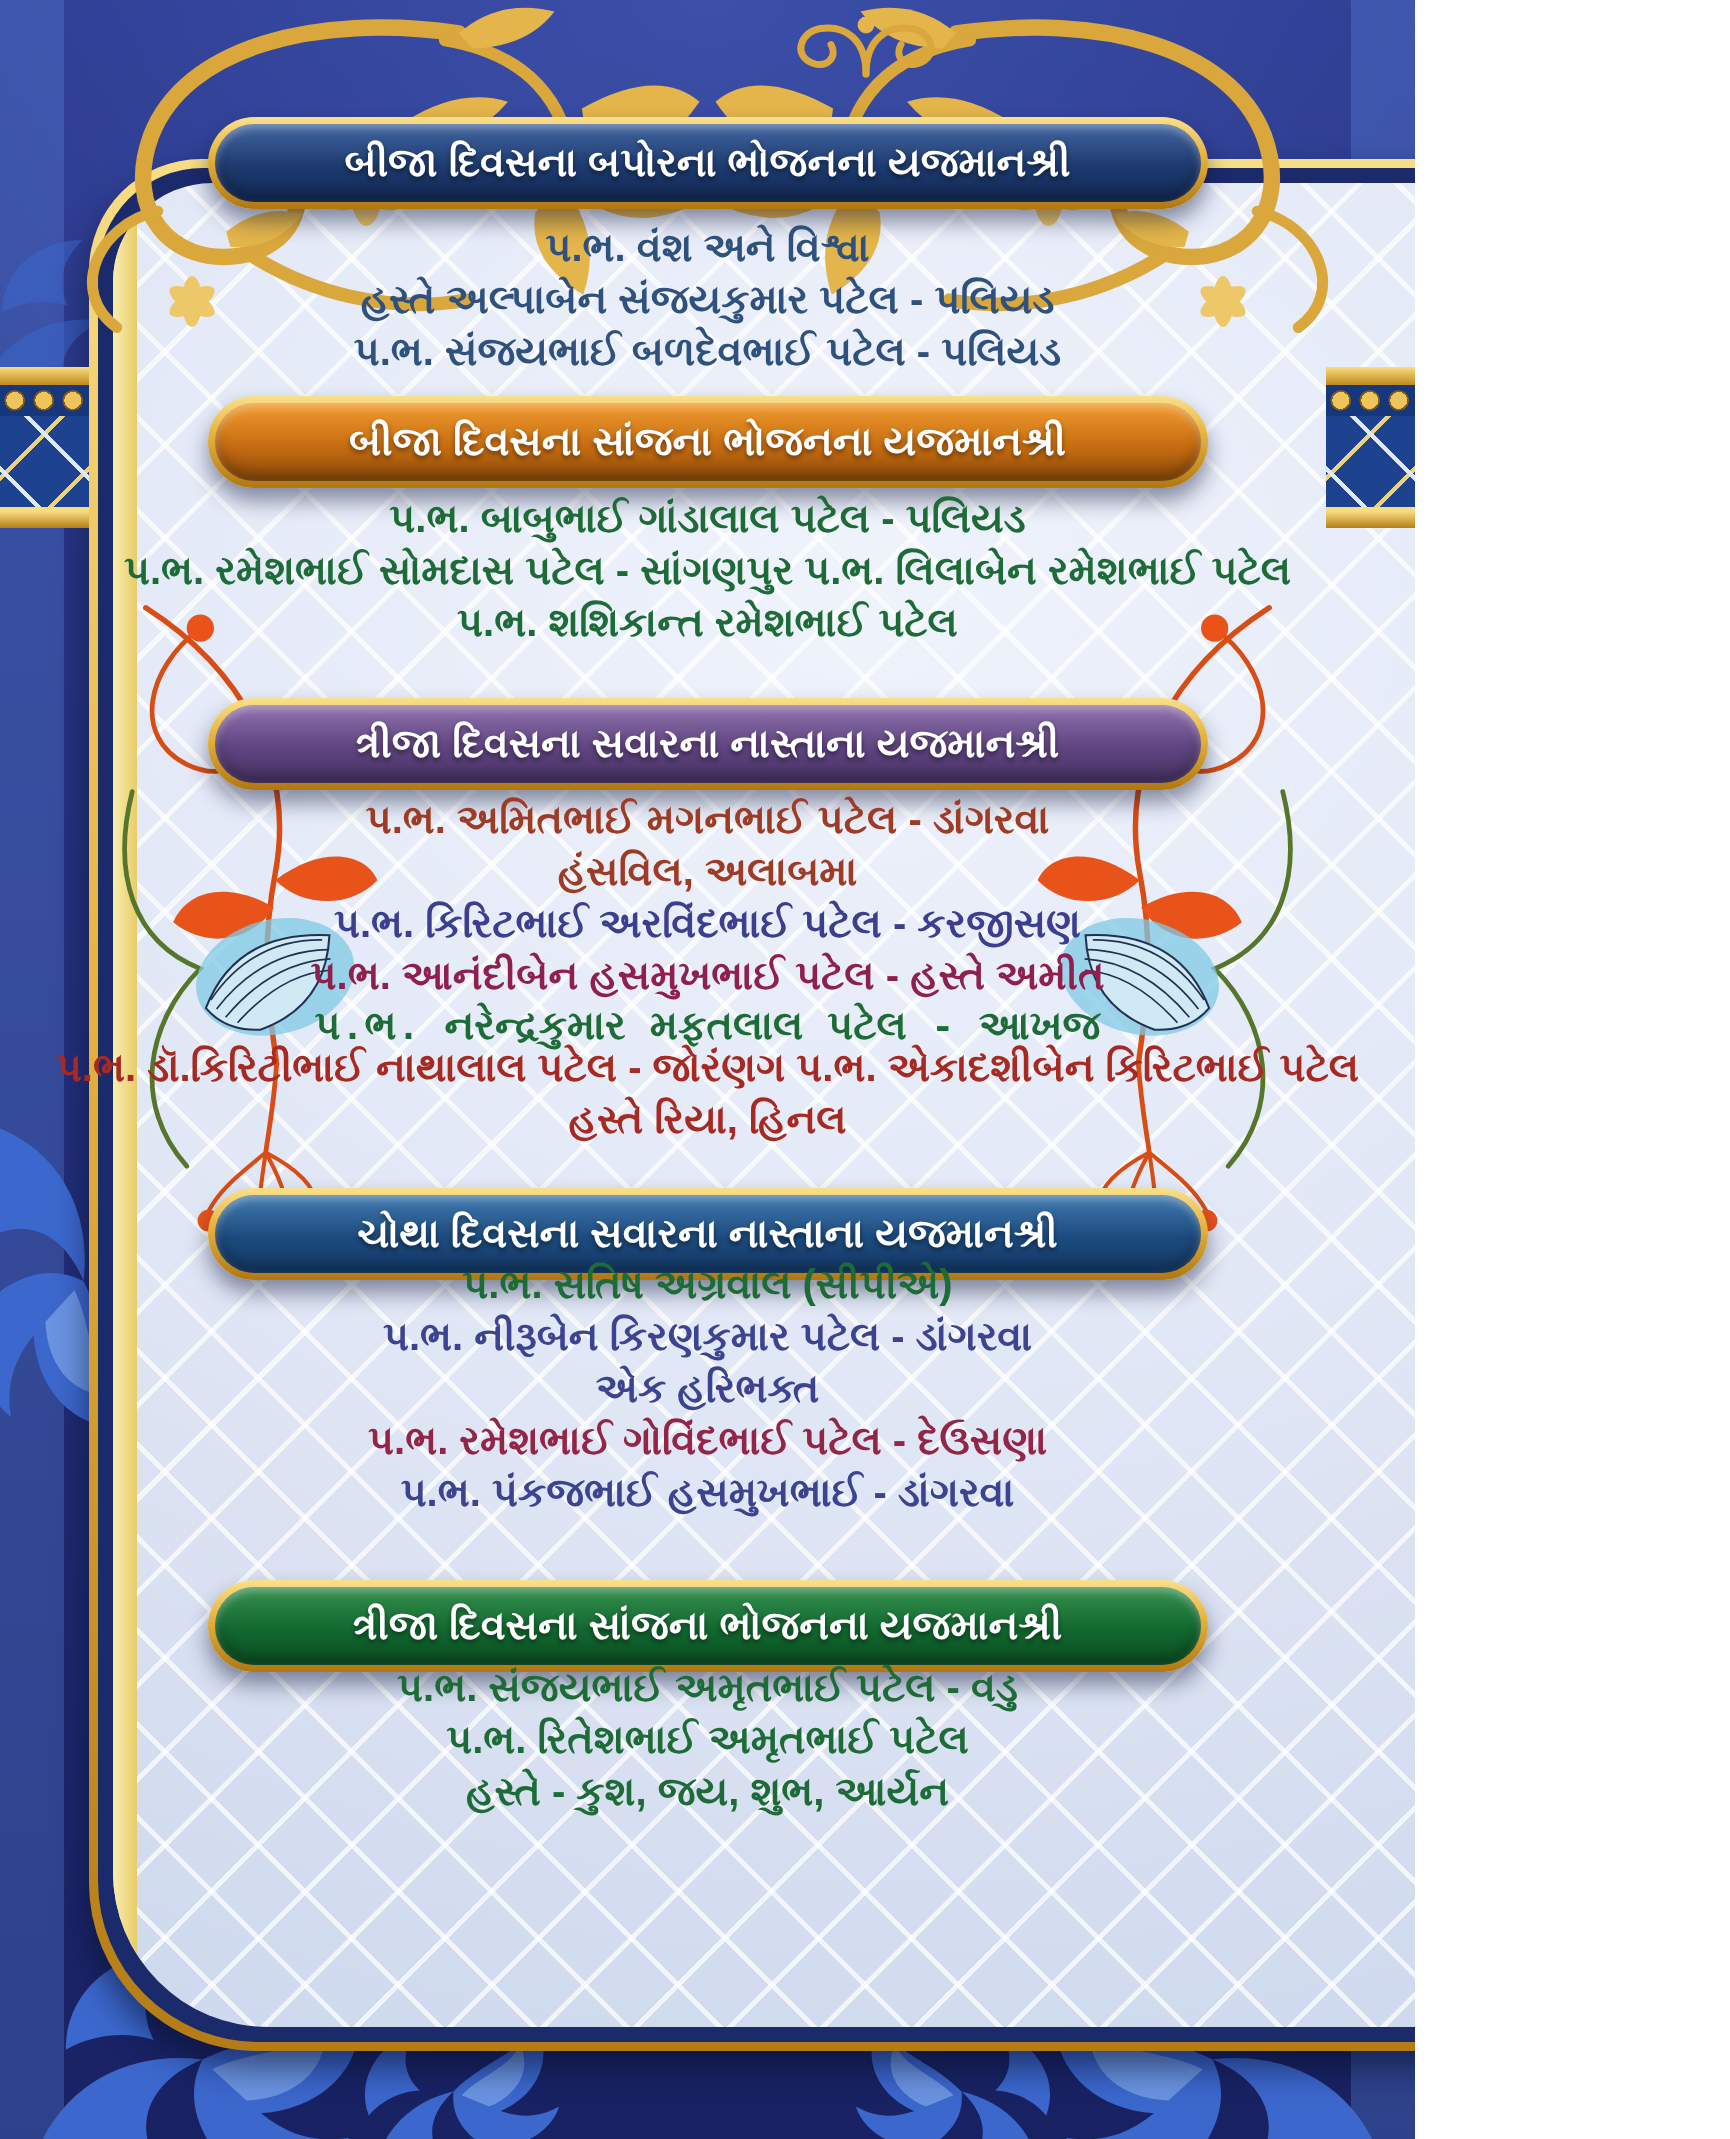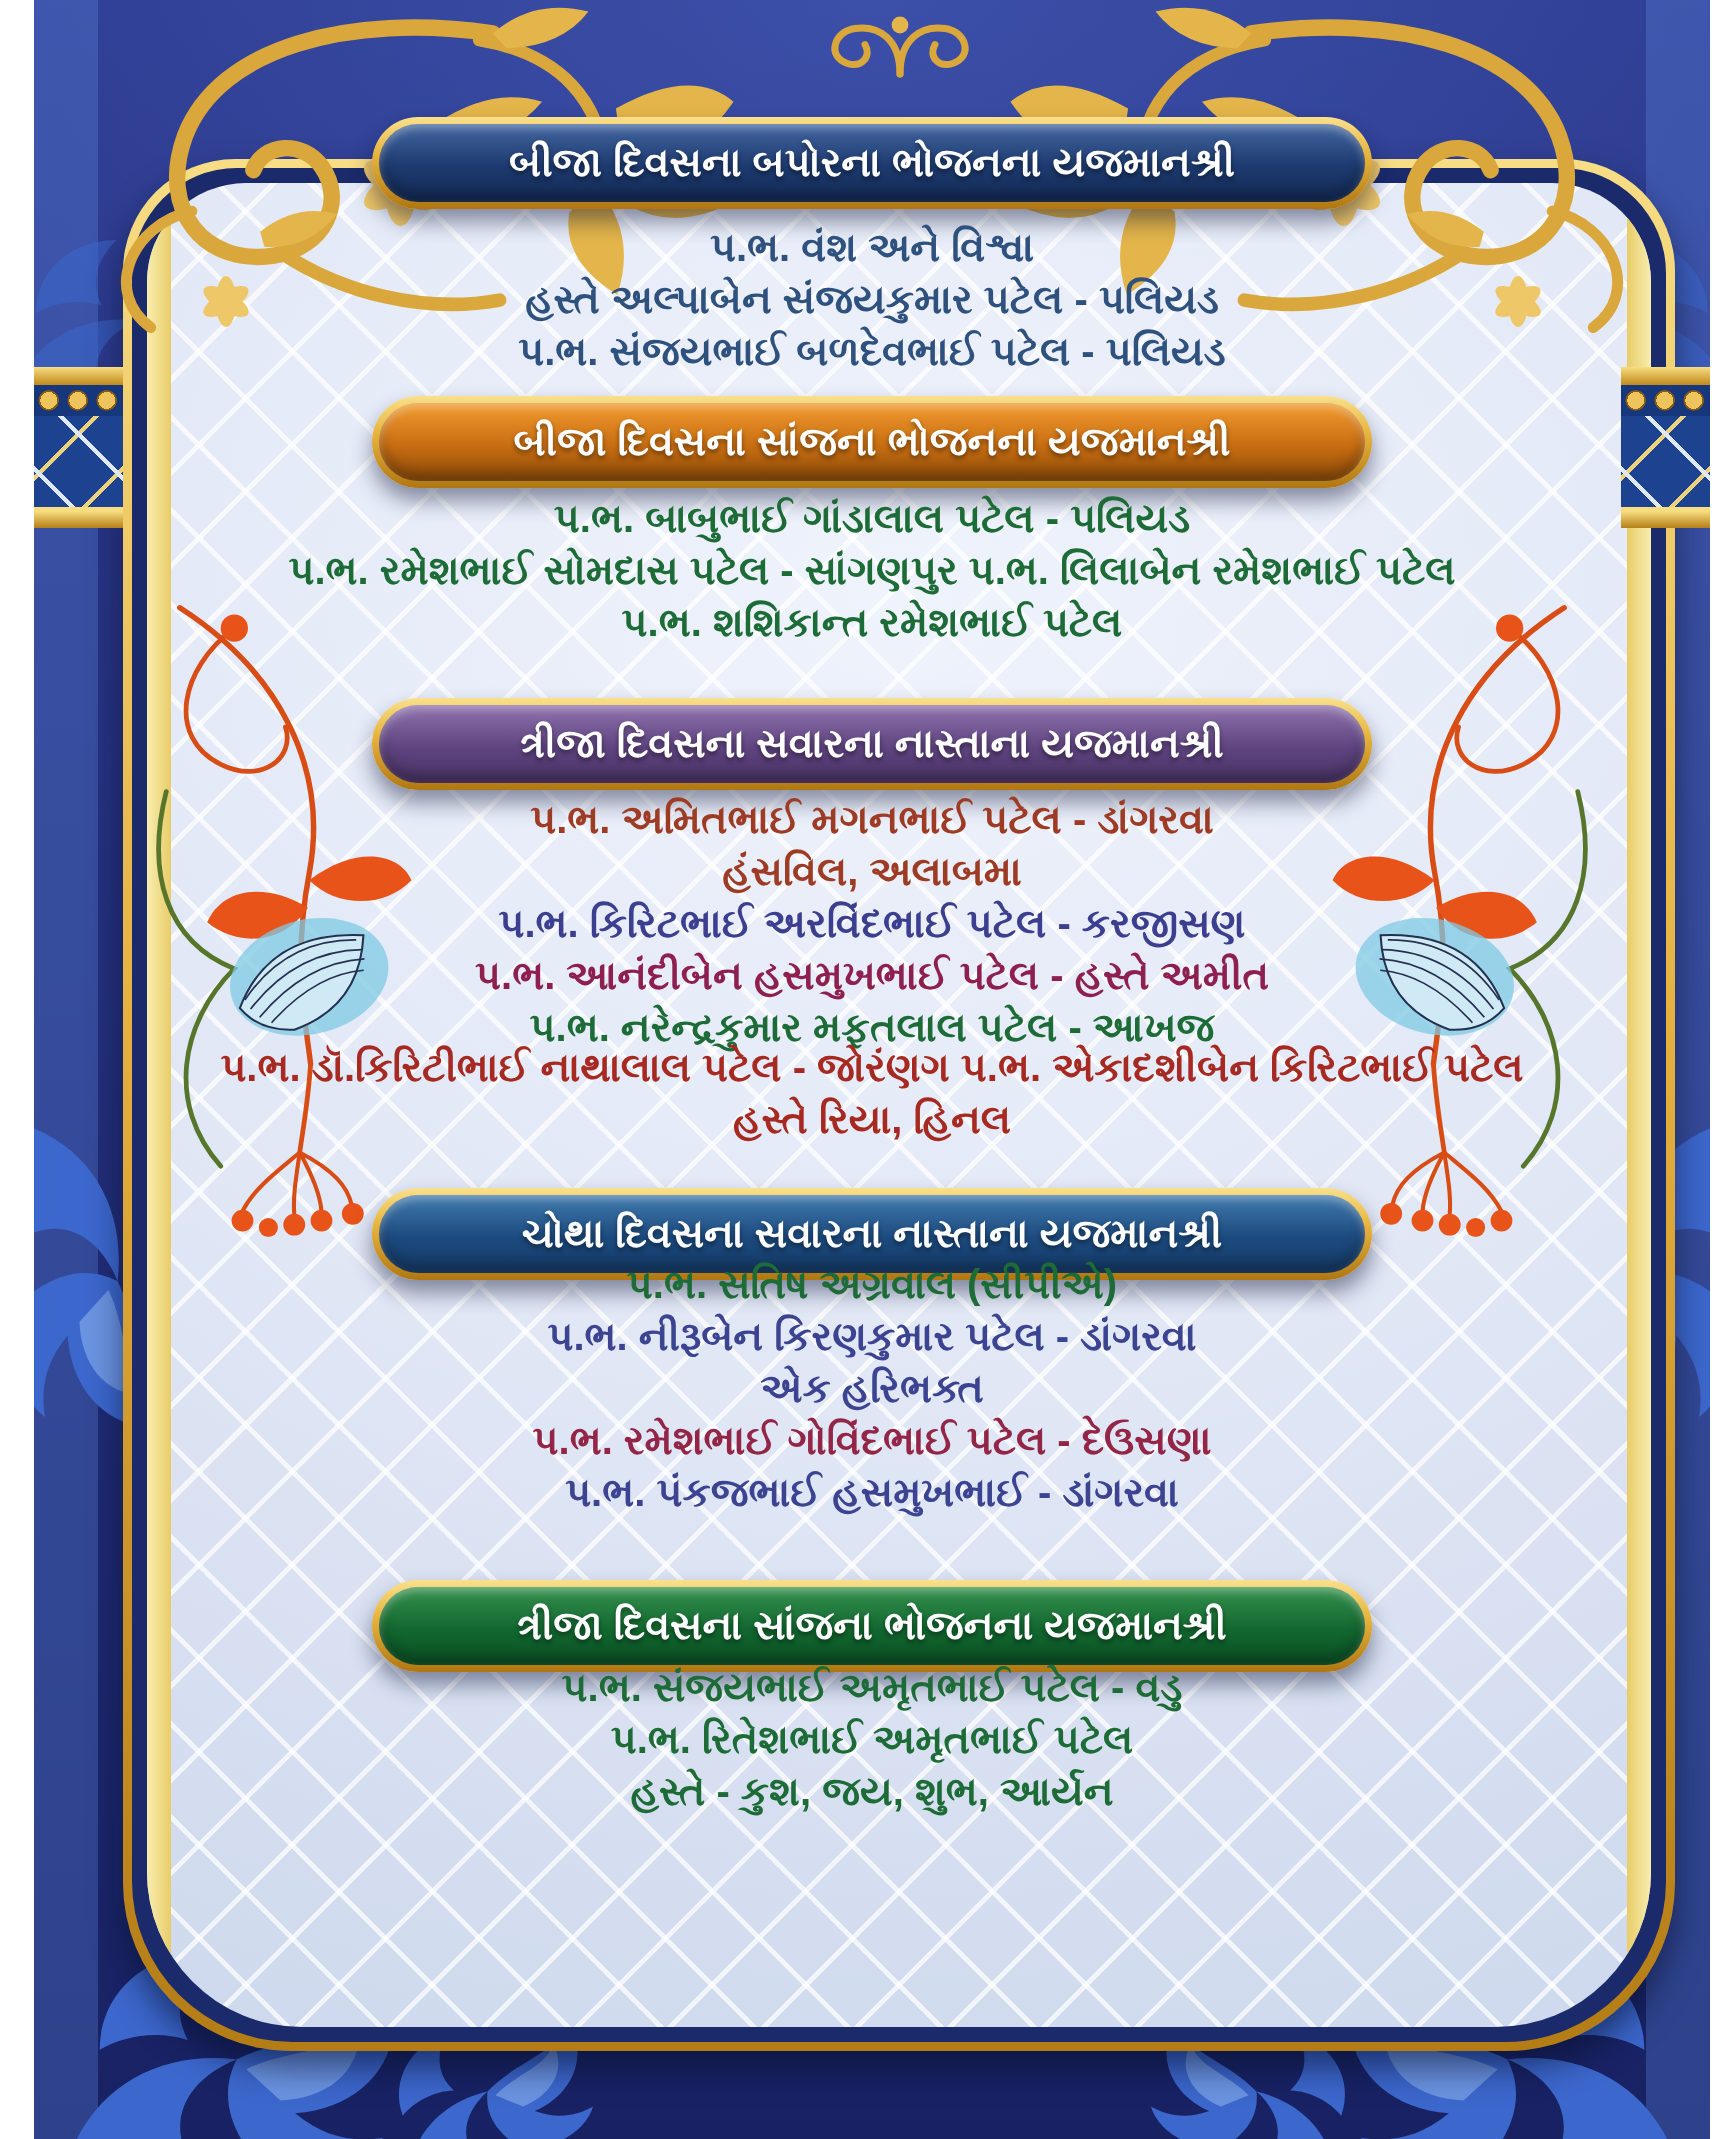--- a/index.html
+++ b/index.html
@@ -1,20 +1,20 @@
 <!DOCTYPE html>
 <html style="font-size:11.2px"><head>
 <meta charset="utf-8">
 <style>
   html,body{margin:0;padding:0;}
   body{width:1731px;height:2140px;font-family:"Liberation Sans","DejaVu Sans",sans-serif;}
-  .poster{position:relative;width:1676px;height:2140px;overflow:hidden;
+  .poster{position:relative;width:1415px;height:2140px;overflow:hidden;
     background:
       radial-gradient(120% 60% at 50% 0%, rgba(90,120,220,.35) 0%, rgba(0,0,0,0) 55%),
-      linear-gradient(180deg,#2c3a8e 0%, #24307c 45%, #182263 100%); margin-left: 34px;}
+      linear-gradient(180deg,#2c3a8e 0%, #24307c 45%, #182263 100%);}
   .poster::before{content:'';position:absolute;inset:0;z-index:0;
     background:linear-gradient(90deg, rgba(96,140,230,.30) 0 64px, rgba(0,0,0,0) 64px calc(100% - 64px), rgba(96,140,230,.30) calc(100% - 64px));}
 
   
   .panel{position:absolute;left:89px;top:159px;width:1552px;height:1892px;z-index:2;
     background:linear-gradient(180deg,#f7dd85 0%, #e5b240 45%, #b47c15 100%);
     border-radius:112px 112px 168px 168px;
     box-shadow:0 17px 32px rgba(5,12,40,.55);}
   .panel-line{position:absolute;inset:9px;background:#1b2a6b;border-radius:105px 105px 161px 161px;}
   .panel-inner{position:absolute;inset:14.7px;border-radius:99px 99px 155px 155px;overflow:hidden;
@@ -235,21 +235,21 @@
         <div class="pill">
           <div class="pill-core" style="background: linear-gradient(rgb(143, 114, 173) 0%, rgb(95, 68, 128) 55%, rgb(74, 51, 102) 100%);">
             <h2 class="pill-text">ત્રીજા દિવસના સવારના નાસ્તાના યજમાનશ્રી</h2>
           </div>
         </div>
         <div class="lines">
           <div class="line" style="color: rgb(158, 59, 36);">પ.ભ. અમિતભાઈ મગનભાઈ પટેલ - ડાંગરવા</div>
           <div class="line" style="color: rgb(158, 59, 36);">હંસવિલ, અલાબમા</div>
           <div class="line" style="color: rgb(60, 63, 143);">પ.ભ. કિરિટભાઈ અરવિંદભાઈ પટેલ - કરજીસણ</div>
           <div class="line" style="color: rgb(142, 32, 80);">પ.ભ. આનંદીબેન હસમુખભાઈ પટેલ - હસ્તે અમીત</div>
-          <div class="line" style="color: rgb(29, 107, 54);">પ.ભ. નરેન્દ્રકુમાર મફતલાલ પટેલ - આખજ</div>
+          <div class="line" style="color: rgb(29, 107, 54); font-family: Liberation Mono, monospace;">પ.ભ. નરેન્દ્રકુમાર મફતલાલ પટેલ - આખજ</div>
         </div>
       </section>
       <section class="sec sec-4">
         <div class="lines">
           <div class="line" style="color: rgb(166, 42, 34);">પ.ભ. ડૉ.કિરિટીભાઈ નાથાલાલ પટેલ - જોરંણગ  પ.ભ. એકાદશીબેન કિરિટભાઈ પટેલ</div>
           <div class="line" style="color: rgb(166, 42, 34);">હસ્તે રિયા, હિનલ</div>
         </div>
       </section>
       <section class="sec sec-6">
         <div class="pill">

